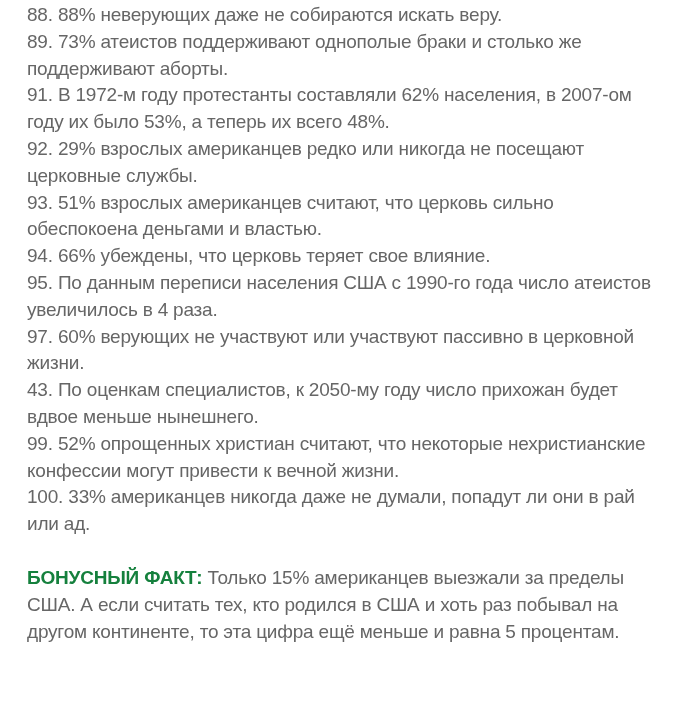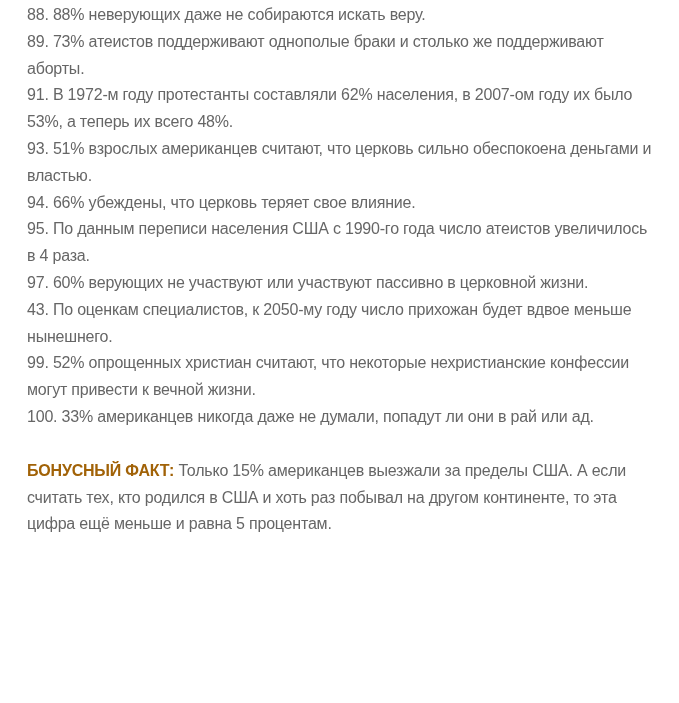--- a/index.html
+++ b/index.html
@@ -12,44 +12,45 @@
       height: 703px;
       overflow: hidden;
       position: relative;
     }
     .article {
       position: absolute;
       left: 27px;
       top: 2px;
       width: 630px;
       font-family: "Liberation Sans Narrow", "Liberation Sans", sans-serif;
-      font-size: 16px;
+      font-size: 19px;
       line-height: 26.8px;
       color: #666666;
       letter-spacing: -0.2px;
     }
     .fact {
       margin: 0;
       padding: 0;
     }
     .bonus {
       margin-top: 27px;
     }
     .bonus-label {
       font-weight: bold;
-      color: #a16207;
+      color: #15803d;
     }
   </style>
 </head>
 <body>
 
 <div class="article">
   <p class="fact">88. 88% неверующих даже не собираются искать веру.</p>
   <p class="fact">89. 73% атеистов поддерживают однополые браки и столько же поддерживают аборты.</p>
   <p class="fact">91. В 1972-м году протестанты составляли 62% населения, в 2007-ом году их было 53%, а теперь их всего 48%.</p>
+  <p class="fact">92. 29% взрослых американцев редко или никогда не посещают церковные службы.</p>
   <p class="fact">93. 51% взрослых американцев считают, что церковь сильно обеспокоена деньгами и властью.</p>
   <p class="fact">94. 66% убеждены, что церковь теряет свое влияние.</p>
   <p class="fact">95. По данным переписи населения США с 1990-го года число атеистов увеличилось в 4 раза.</p>
   <p class="fact">97. 60% верующих не участвуют или участвуют пассивно в церковной жизни.</p>
   <p class="fact">43. По оценкам специалистов, к 2050-му году число прихожан будет вдвое меньше нынешнего.</p>
   <p class="fact">99. 52% опрощенных христиан считают, что некоторые нехристианские конфессии могут привести к вечной жизни.</p>
   <p class="fact">100. 33% американцев никогда даже не думали, попадут ли они в рай или ад.</p>
 
   <p class="fact bonus"><span class="bonus-label">БОНУСНЫЙ ФАКТ:</span><span> Только 15% американцев выезжали за пределы США. А если считать тех, кто родился в США и хоть раз побывал на другом континенте, то эта цифра ещё меньше и равна 5 процентам.</span></p>
 </div>

